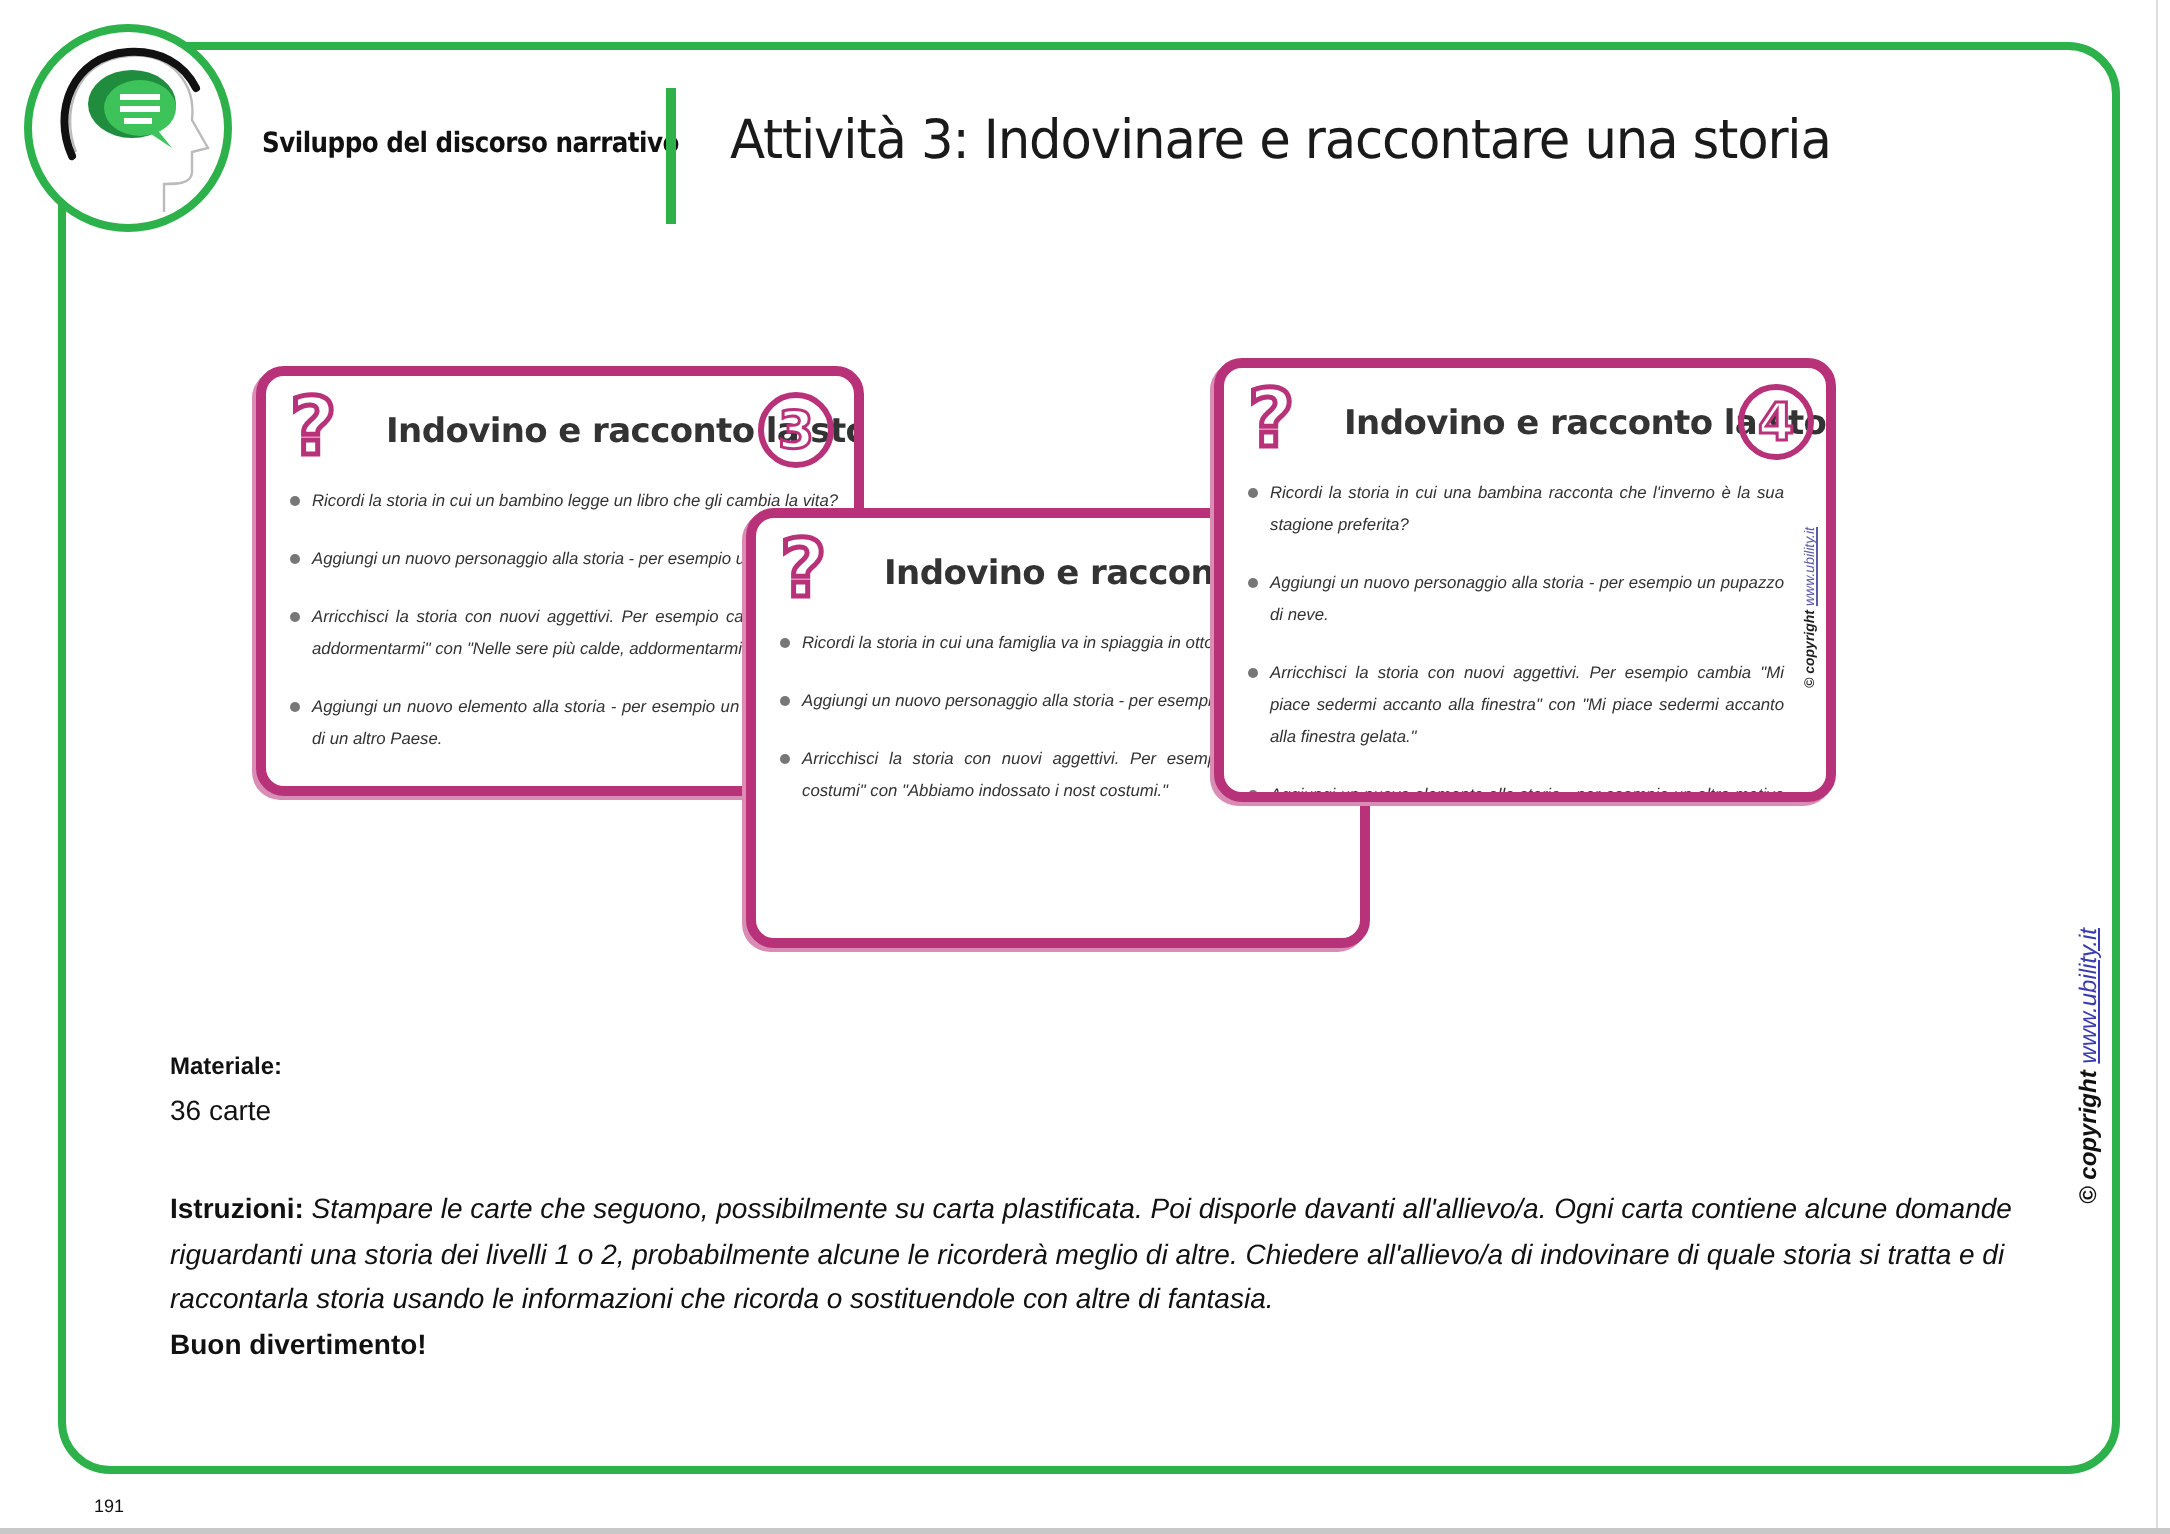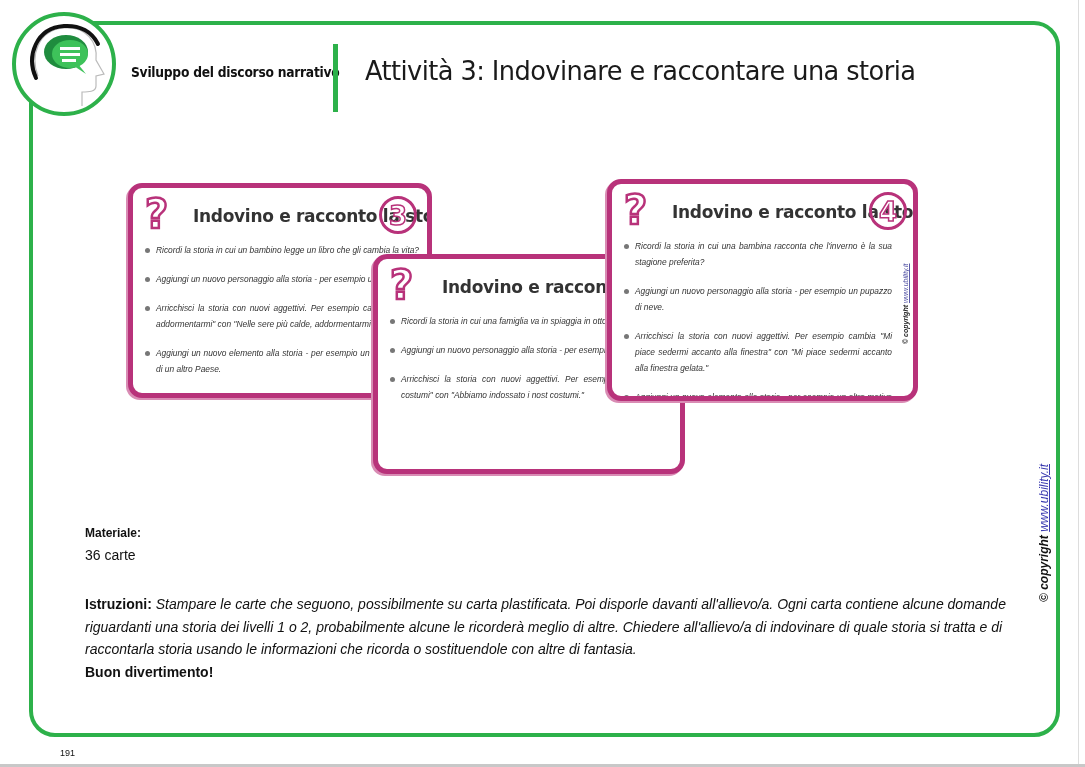--- a/index.html
+++ b/index.html
@@ -77,21 +77,21 @@
     .instructions .lbl { font-weight:bold;margin-top:20px; }
     .instructions .txt { font-style:italic; }
     .instructions .closing { font-weight:bold; display:block; }
     .copyright-vert {
       position:absolute; left:1037px; top:602px; transform:rotate(-90deg); transform-origin:left top;
       font-size:12px; white-space:nowrap; color:#111;
     }
     .copyright-vert .c { font-weight:bold; font-style:italic; }
     .copyright-vert a { color:#3b3bb0; font-style:italic; text-decoration:underline; }
     .page-number {
-      position:absolute; left:60px; top:748px; font-size:9px; color:#111;
+      position:absolute; left:47px; top:748px; font-size:9px; color:#111;
     }
     .bottom-rule {
       position:absolute; left:0; top:764px; width:1085px; height:3px; background:#c8c8c8;
     }
     .right-rule {
       position:absolute; left:1078px; top:0; width:1px; height:767px; background:#ddd;
     }
   </style>
 </head>
 <body>

